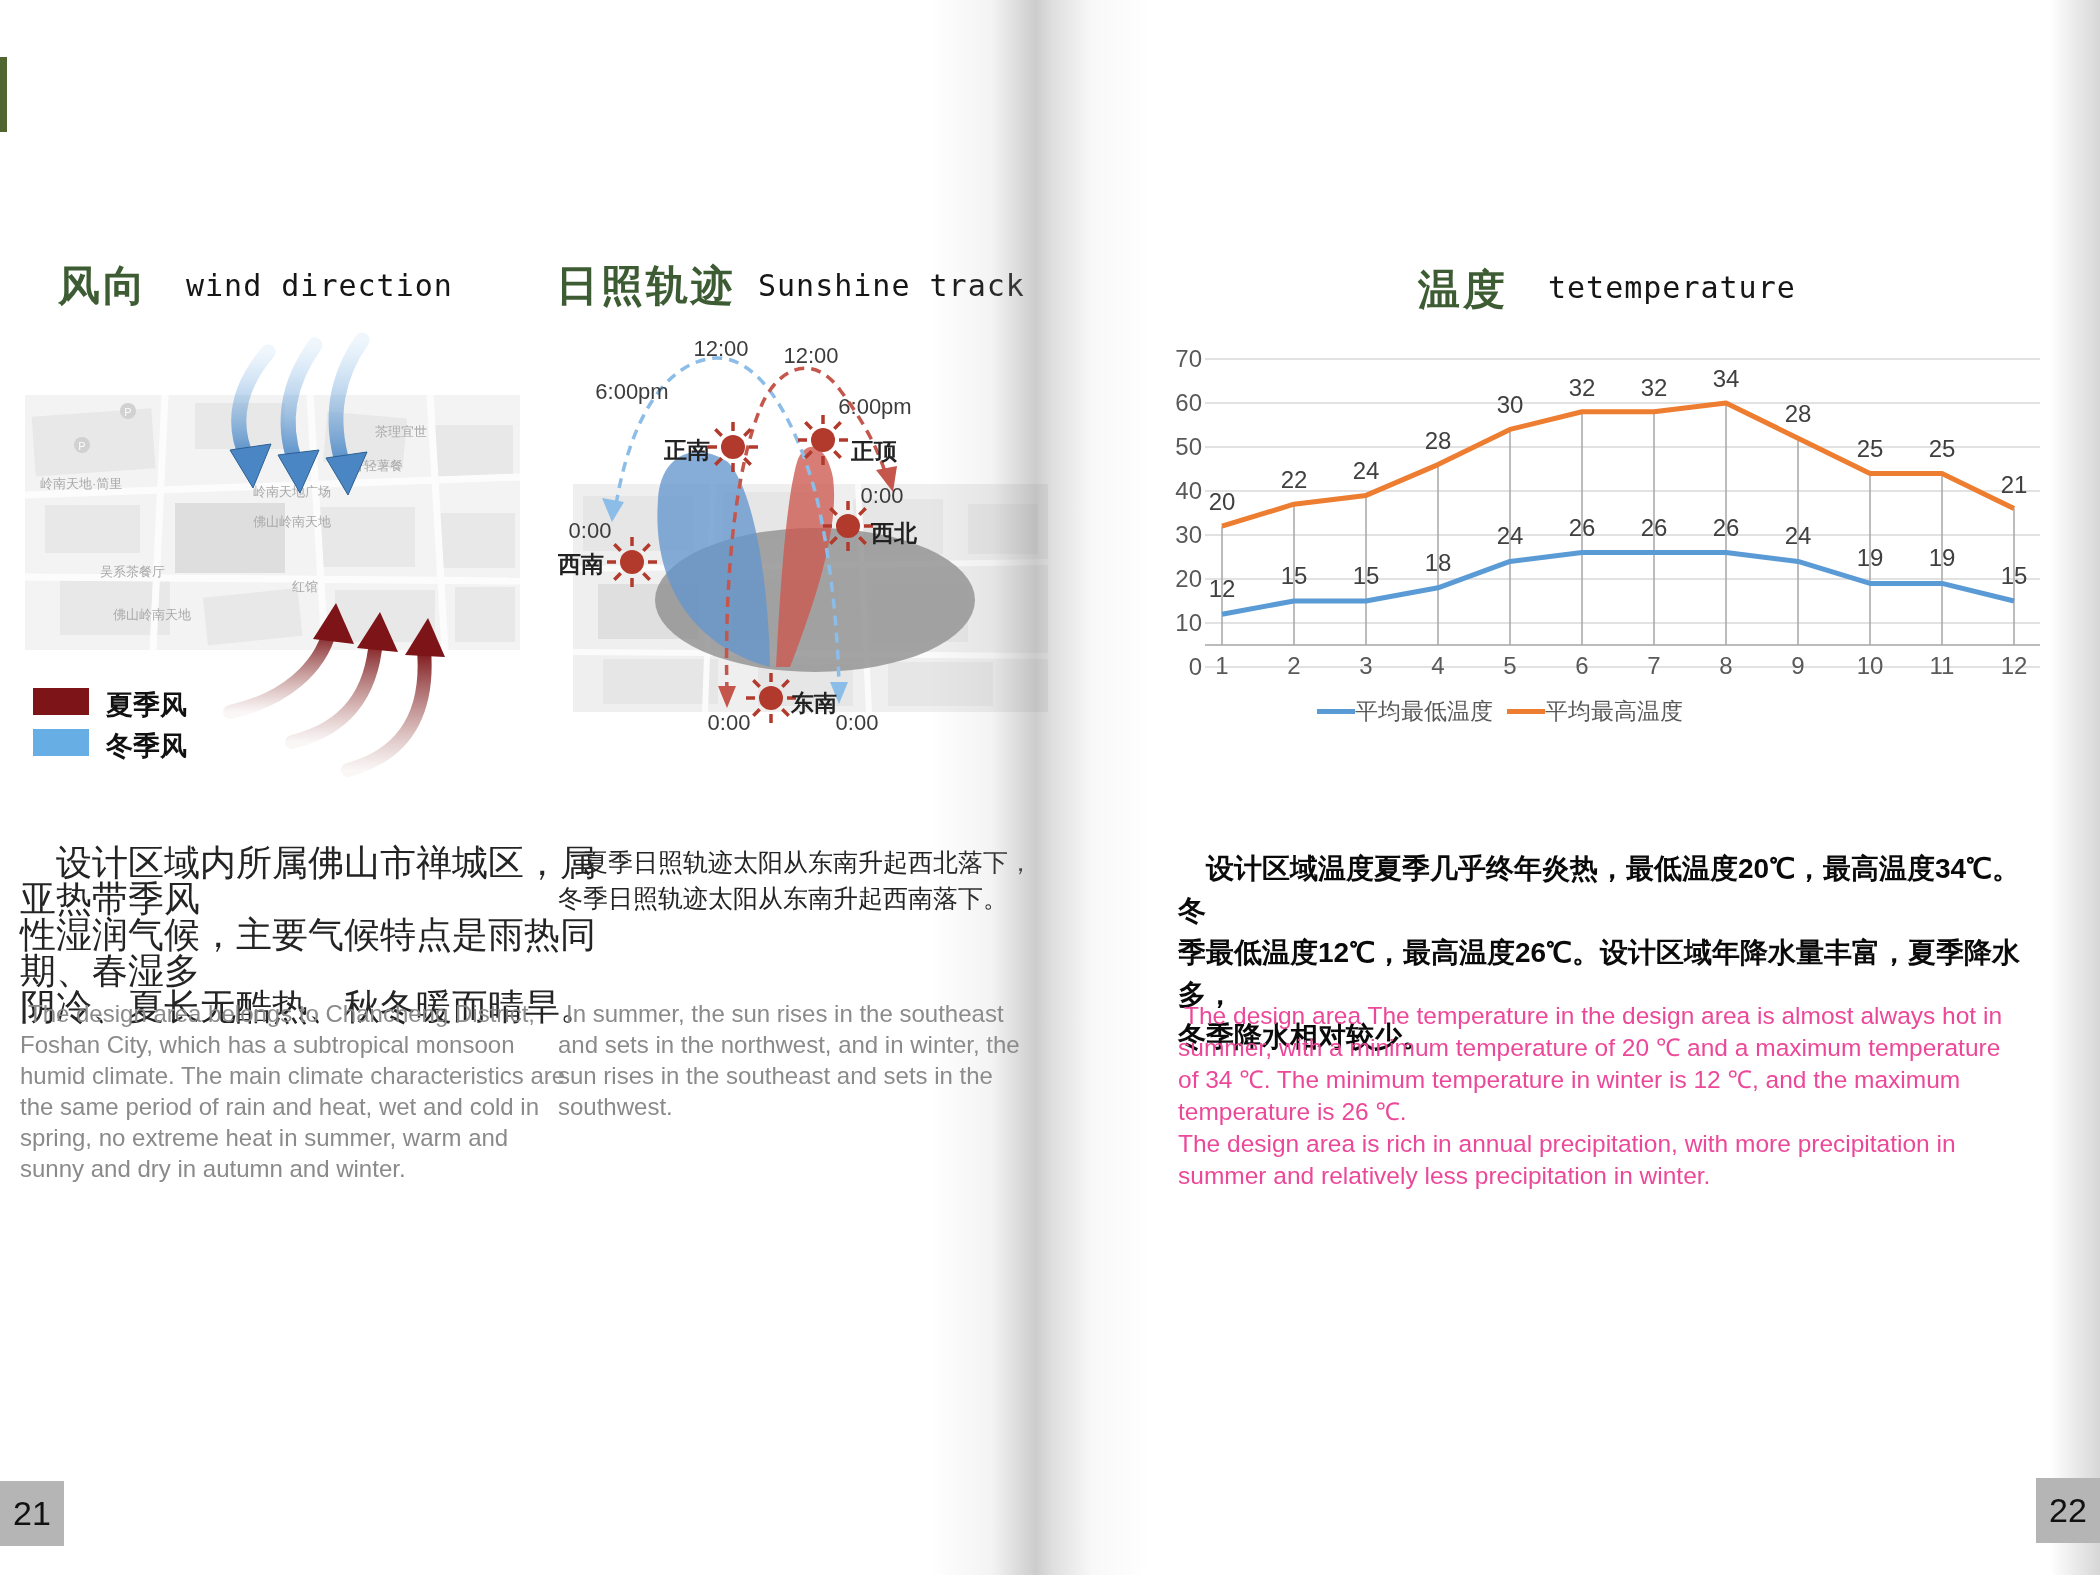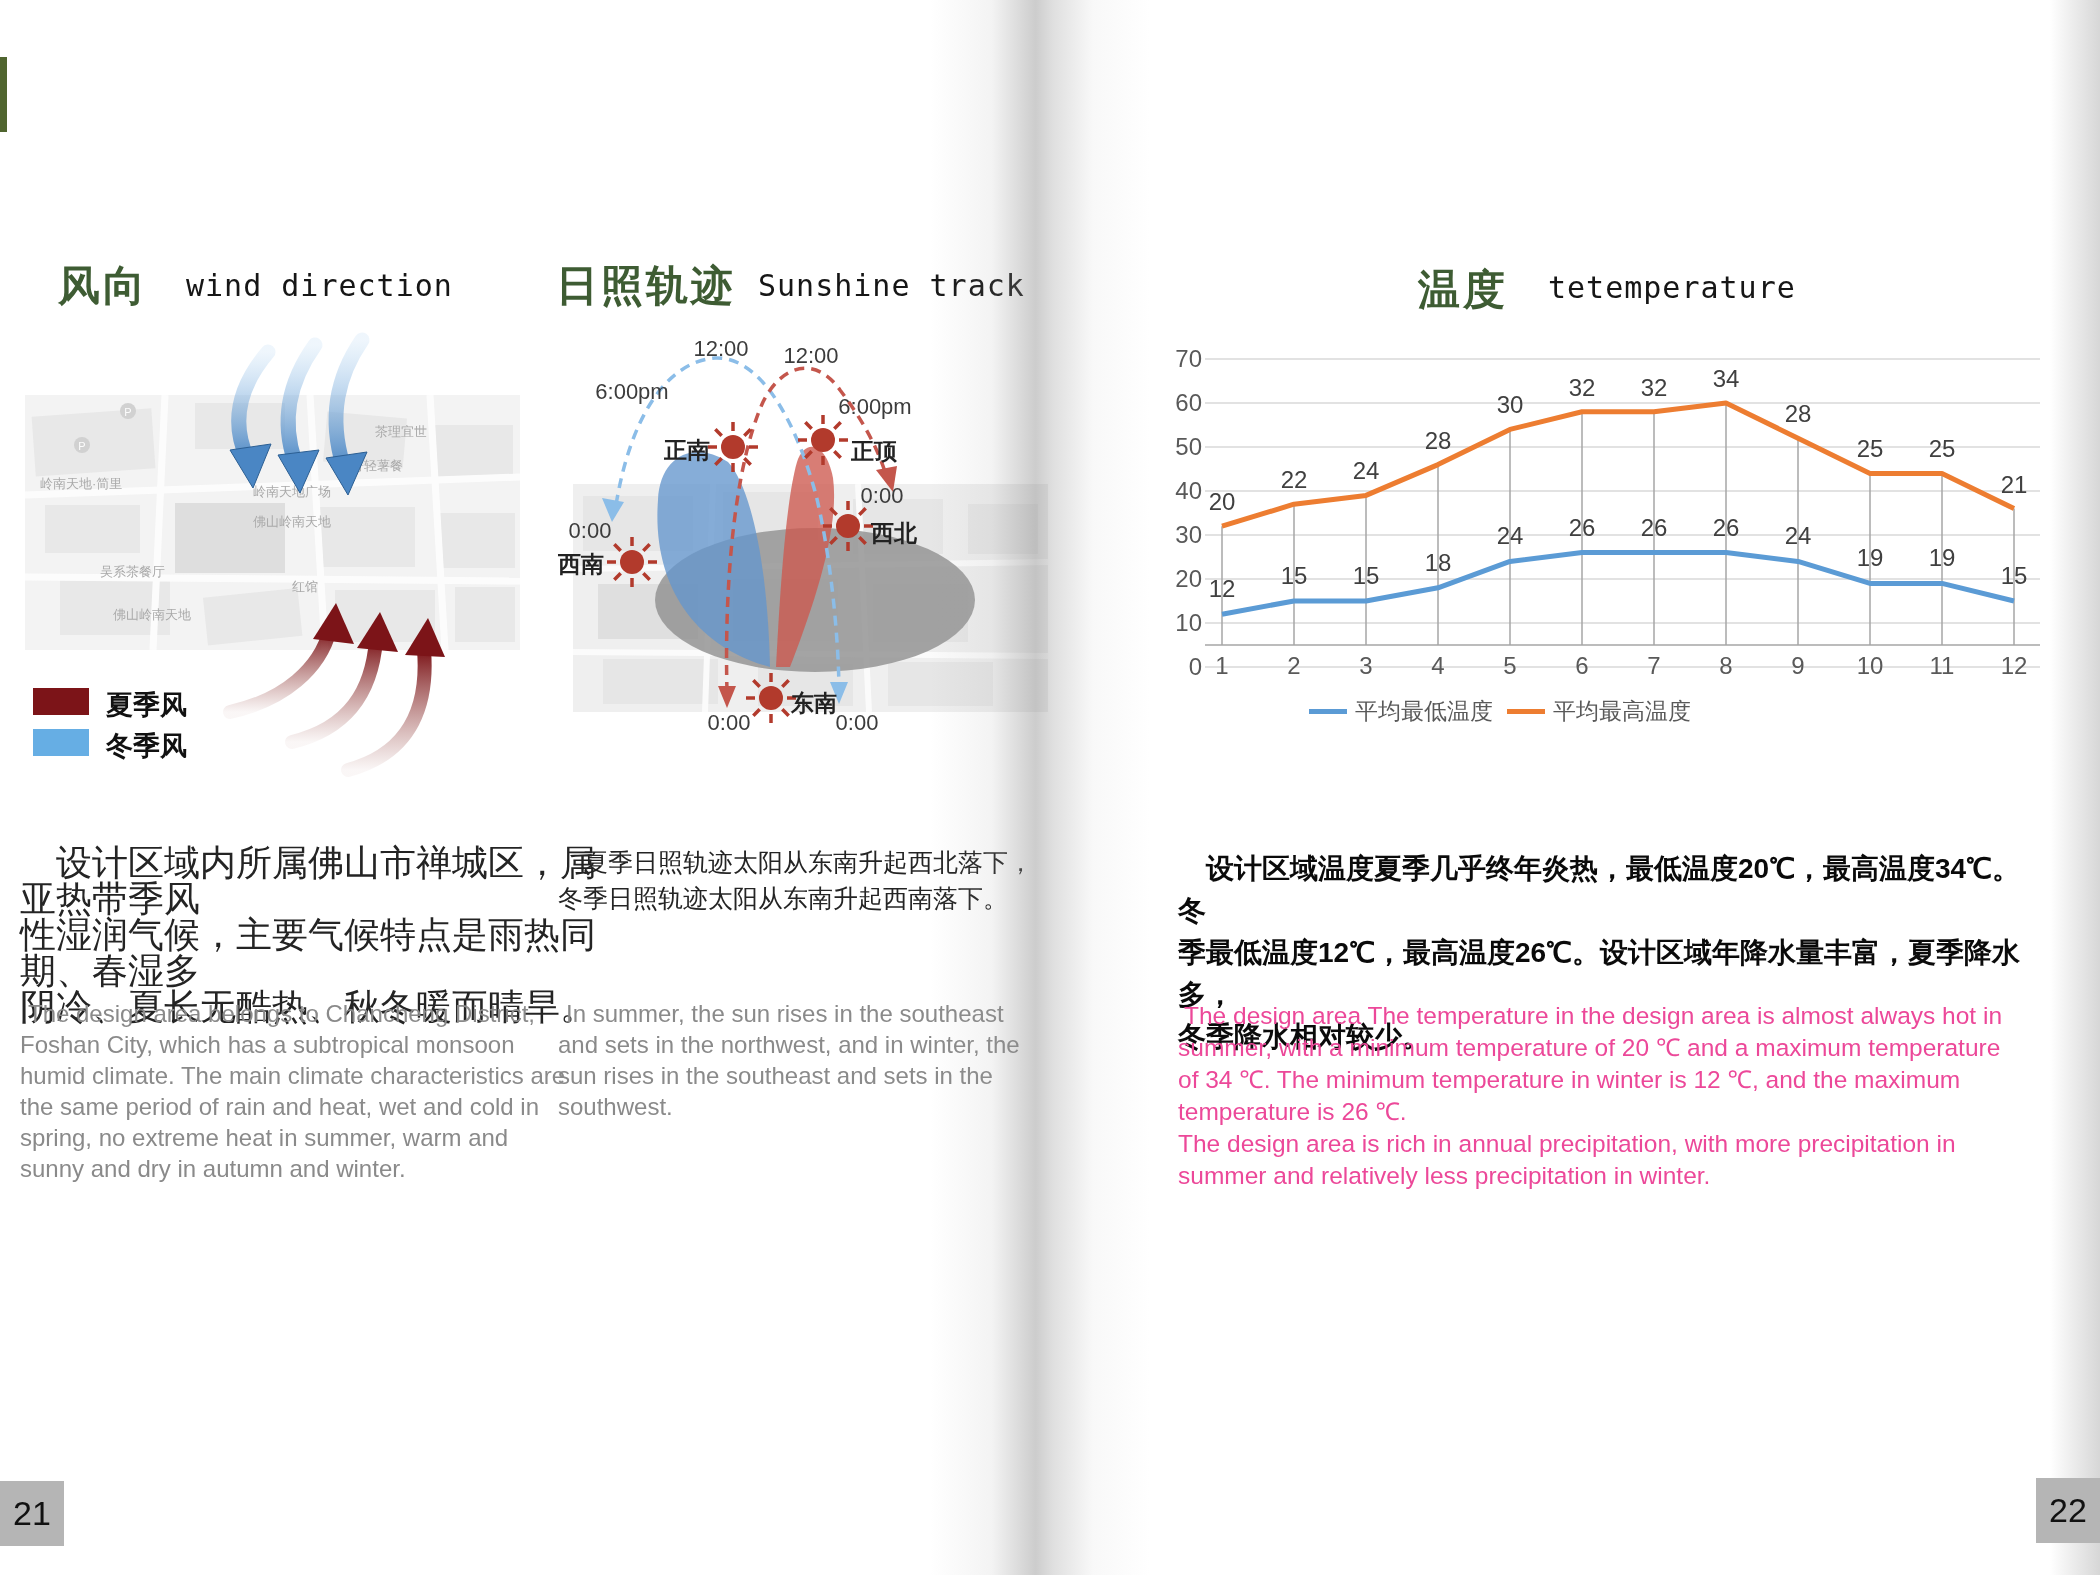--- a/index.html
+++ b/index.html
@@ -11,21 +11,21 @@
   .cn-body{font-family:"DejaVu Serif",serif;color:#242424;font-size:36px;line-height:36px;white-space:pre-line}
   .cn-body.small{font-size:25px}
   .en-body{color:#8a8a8a;font-size:24px;line-height:31px;white-space:pre-line;text-indent:8px}
   .rt-cn{font-weight:700;color:#0a0a0a;font-size:28px;line-height:42px;white-space:pre-line}
   .rt-en{color:#ec4899;font-size:24.5px;line-height:32px;white-space:pre-line;text-indent:6px}
   .sun-lbl{font-size:23px;font-weight:700;color:#222;white-space:nowrap}
   .time-lbl{font-size:22px;color:#3c3c3c;white-space:nowrap}
   .ctr{transform:translateX(-50%)}
   .rgt{transform:translateX(-100%)}
   .legend-row{display:flex;align-items:center;justify-content:center;gap:14px}
-  .legend-item{display:flex;align-items:center;gap:8px}
+  .legend-item{display:flex;align-items:center;}
   .legend-swatch{width:38px;height:5px}
   .legend-label{font-size:23px;color:#595959}
   .wind-swatch{width:56px;height:27px}
   .wind-leg-label{font-size:27px;font-weight:700;color:#111}
   .map-lbl{position:absolute;font-size:13px;color:#a9a9a9;white-space:nowrap}
   .pagenum{background:#b5b5b5;width:64px;height:65px;display:flex;align-items:center;justify-content:center;
            font-size:34px;color:#111}
   #temp-chart text{font-family:"Liberation Sans",sans-serif}
   #temp-chart .tick{font-size:24px;fill:#595959}
   #temp-chart .dlabel{font-size:24px;fill:#404040}

